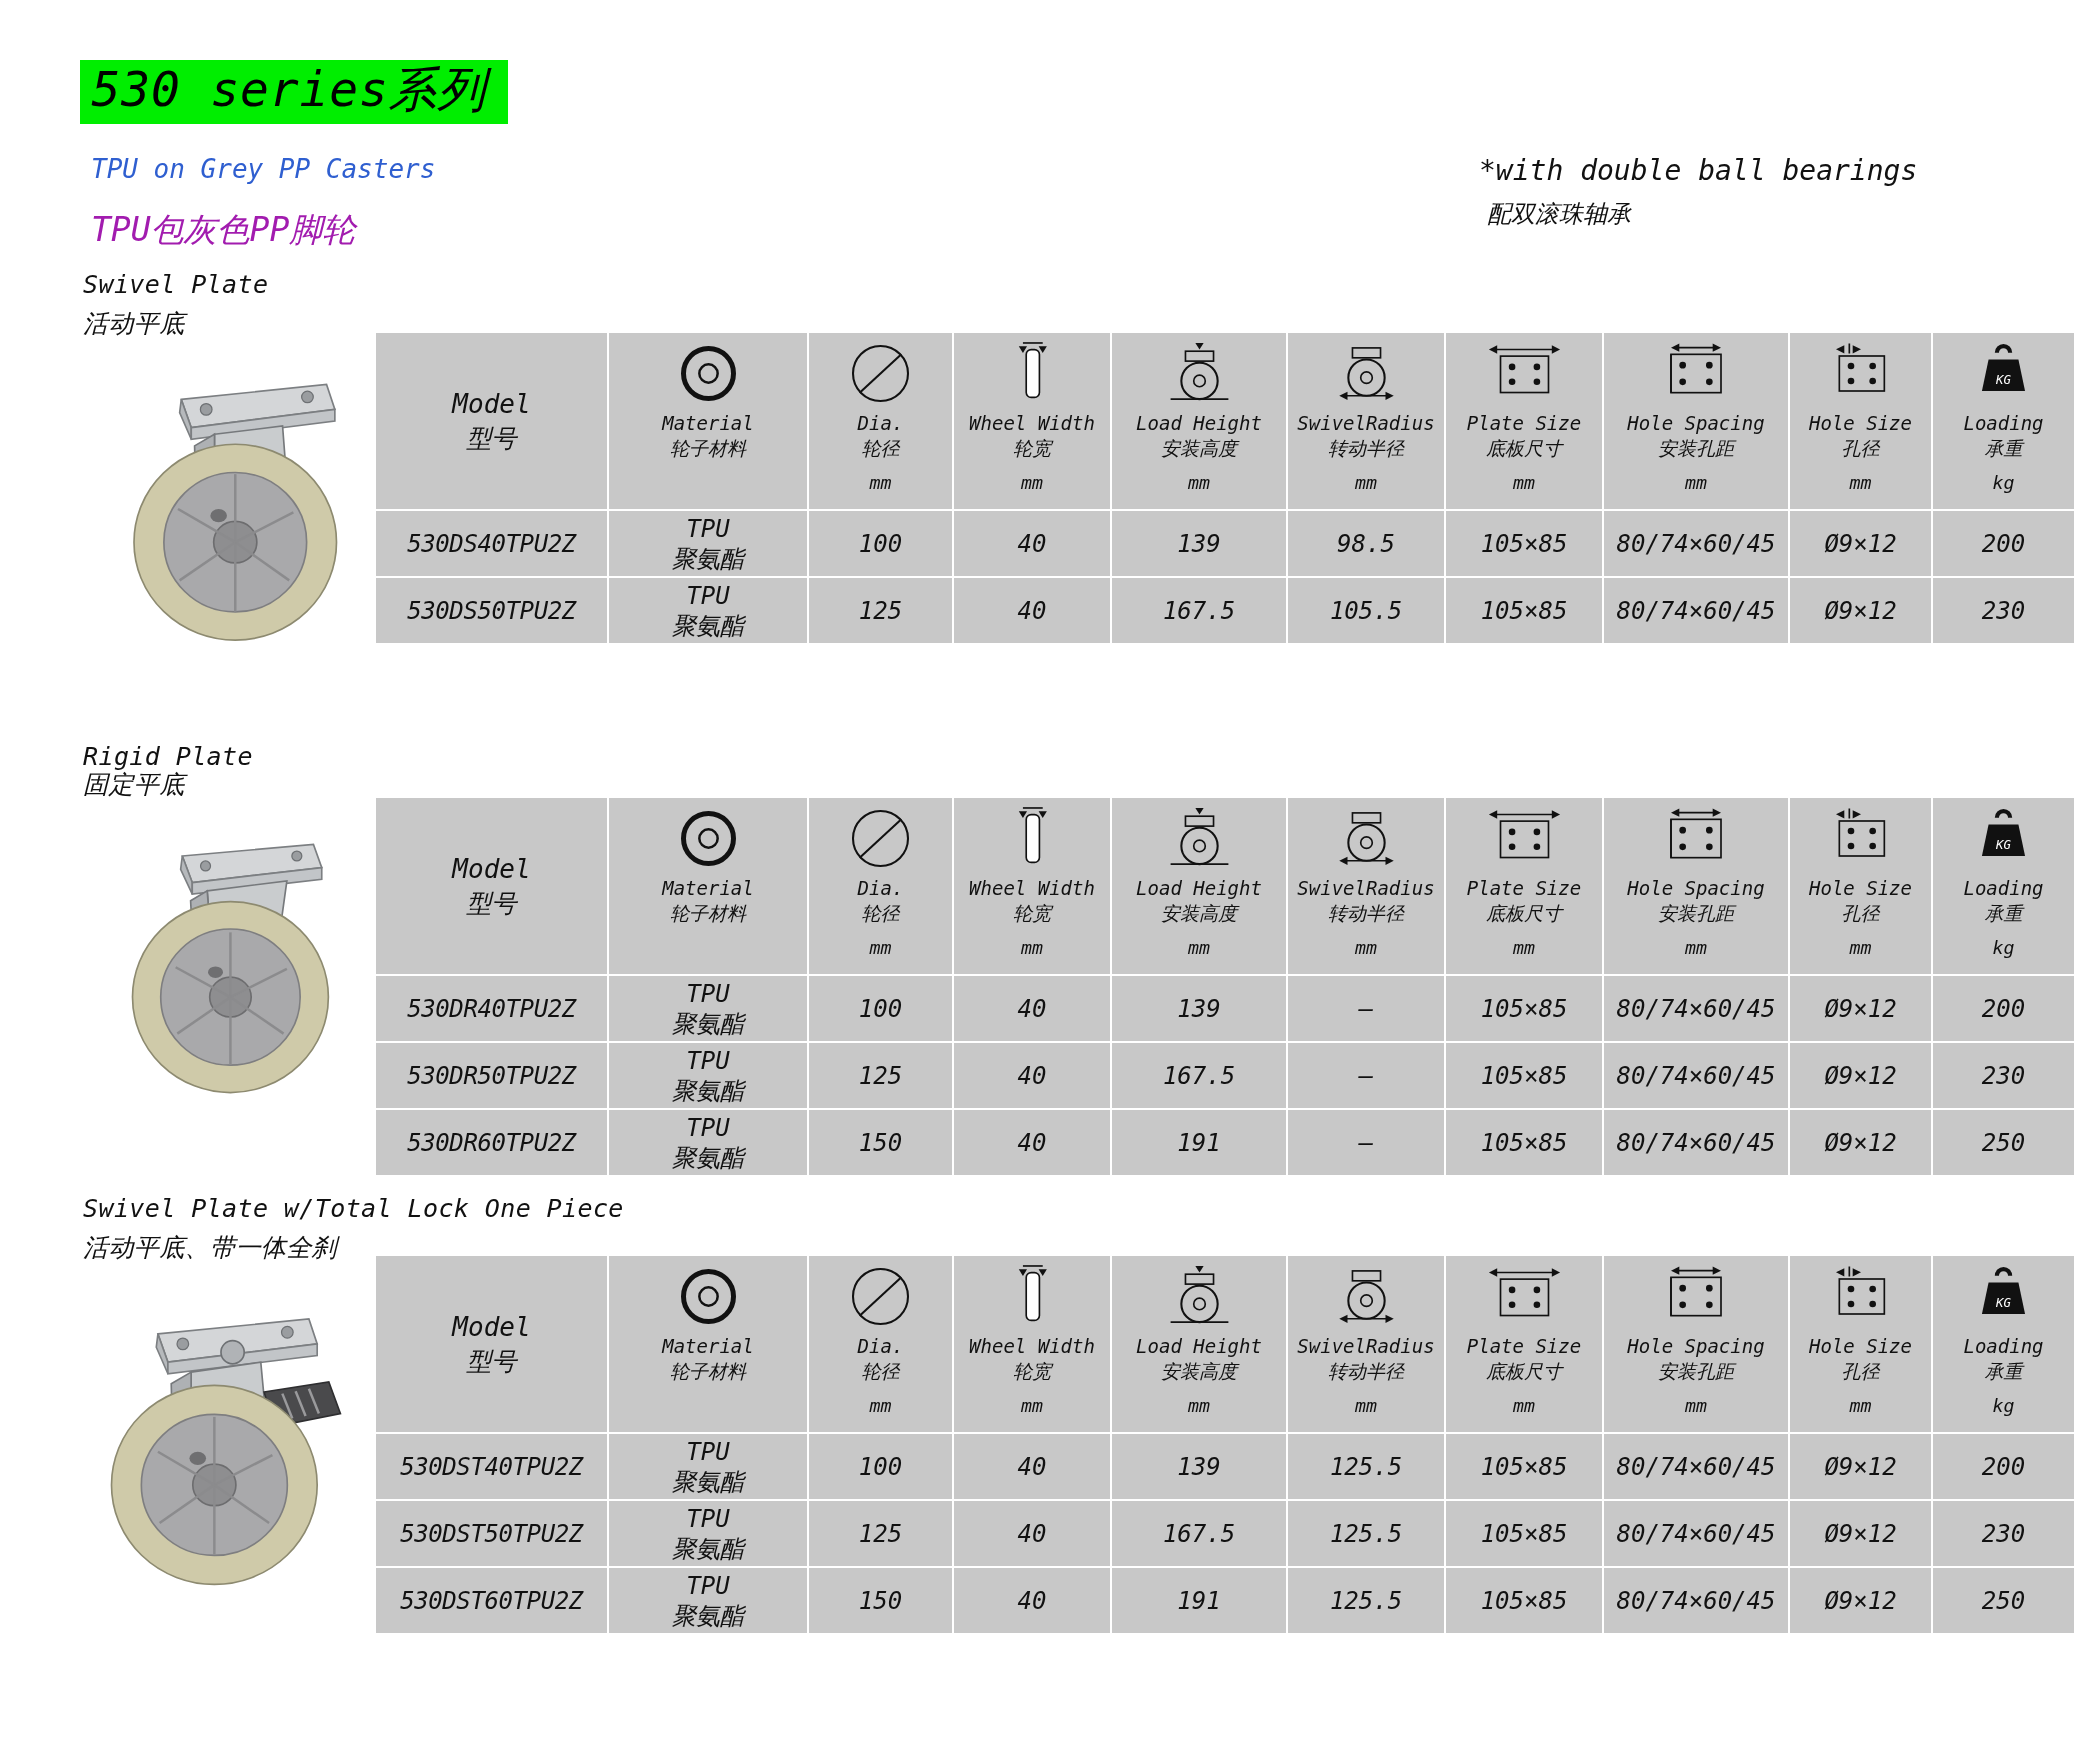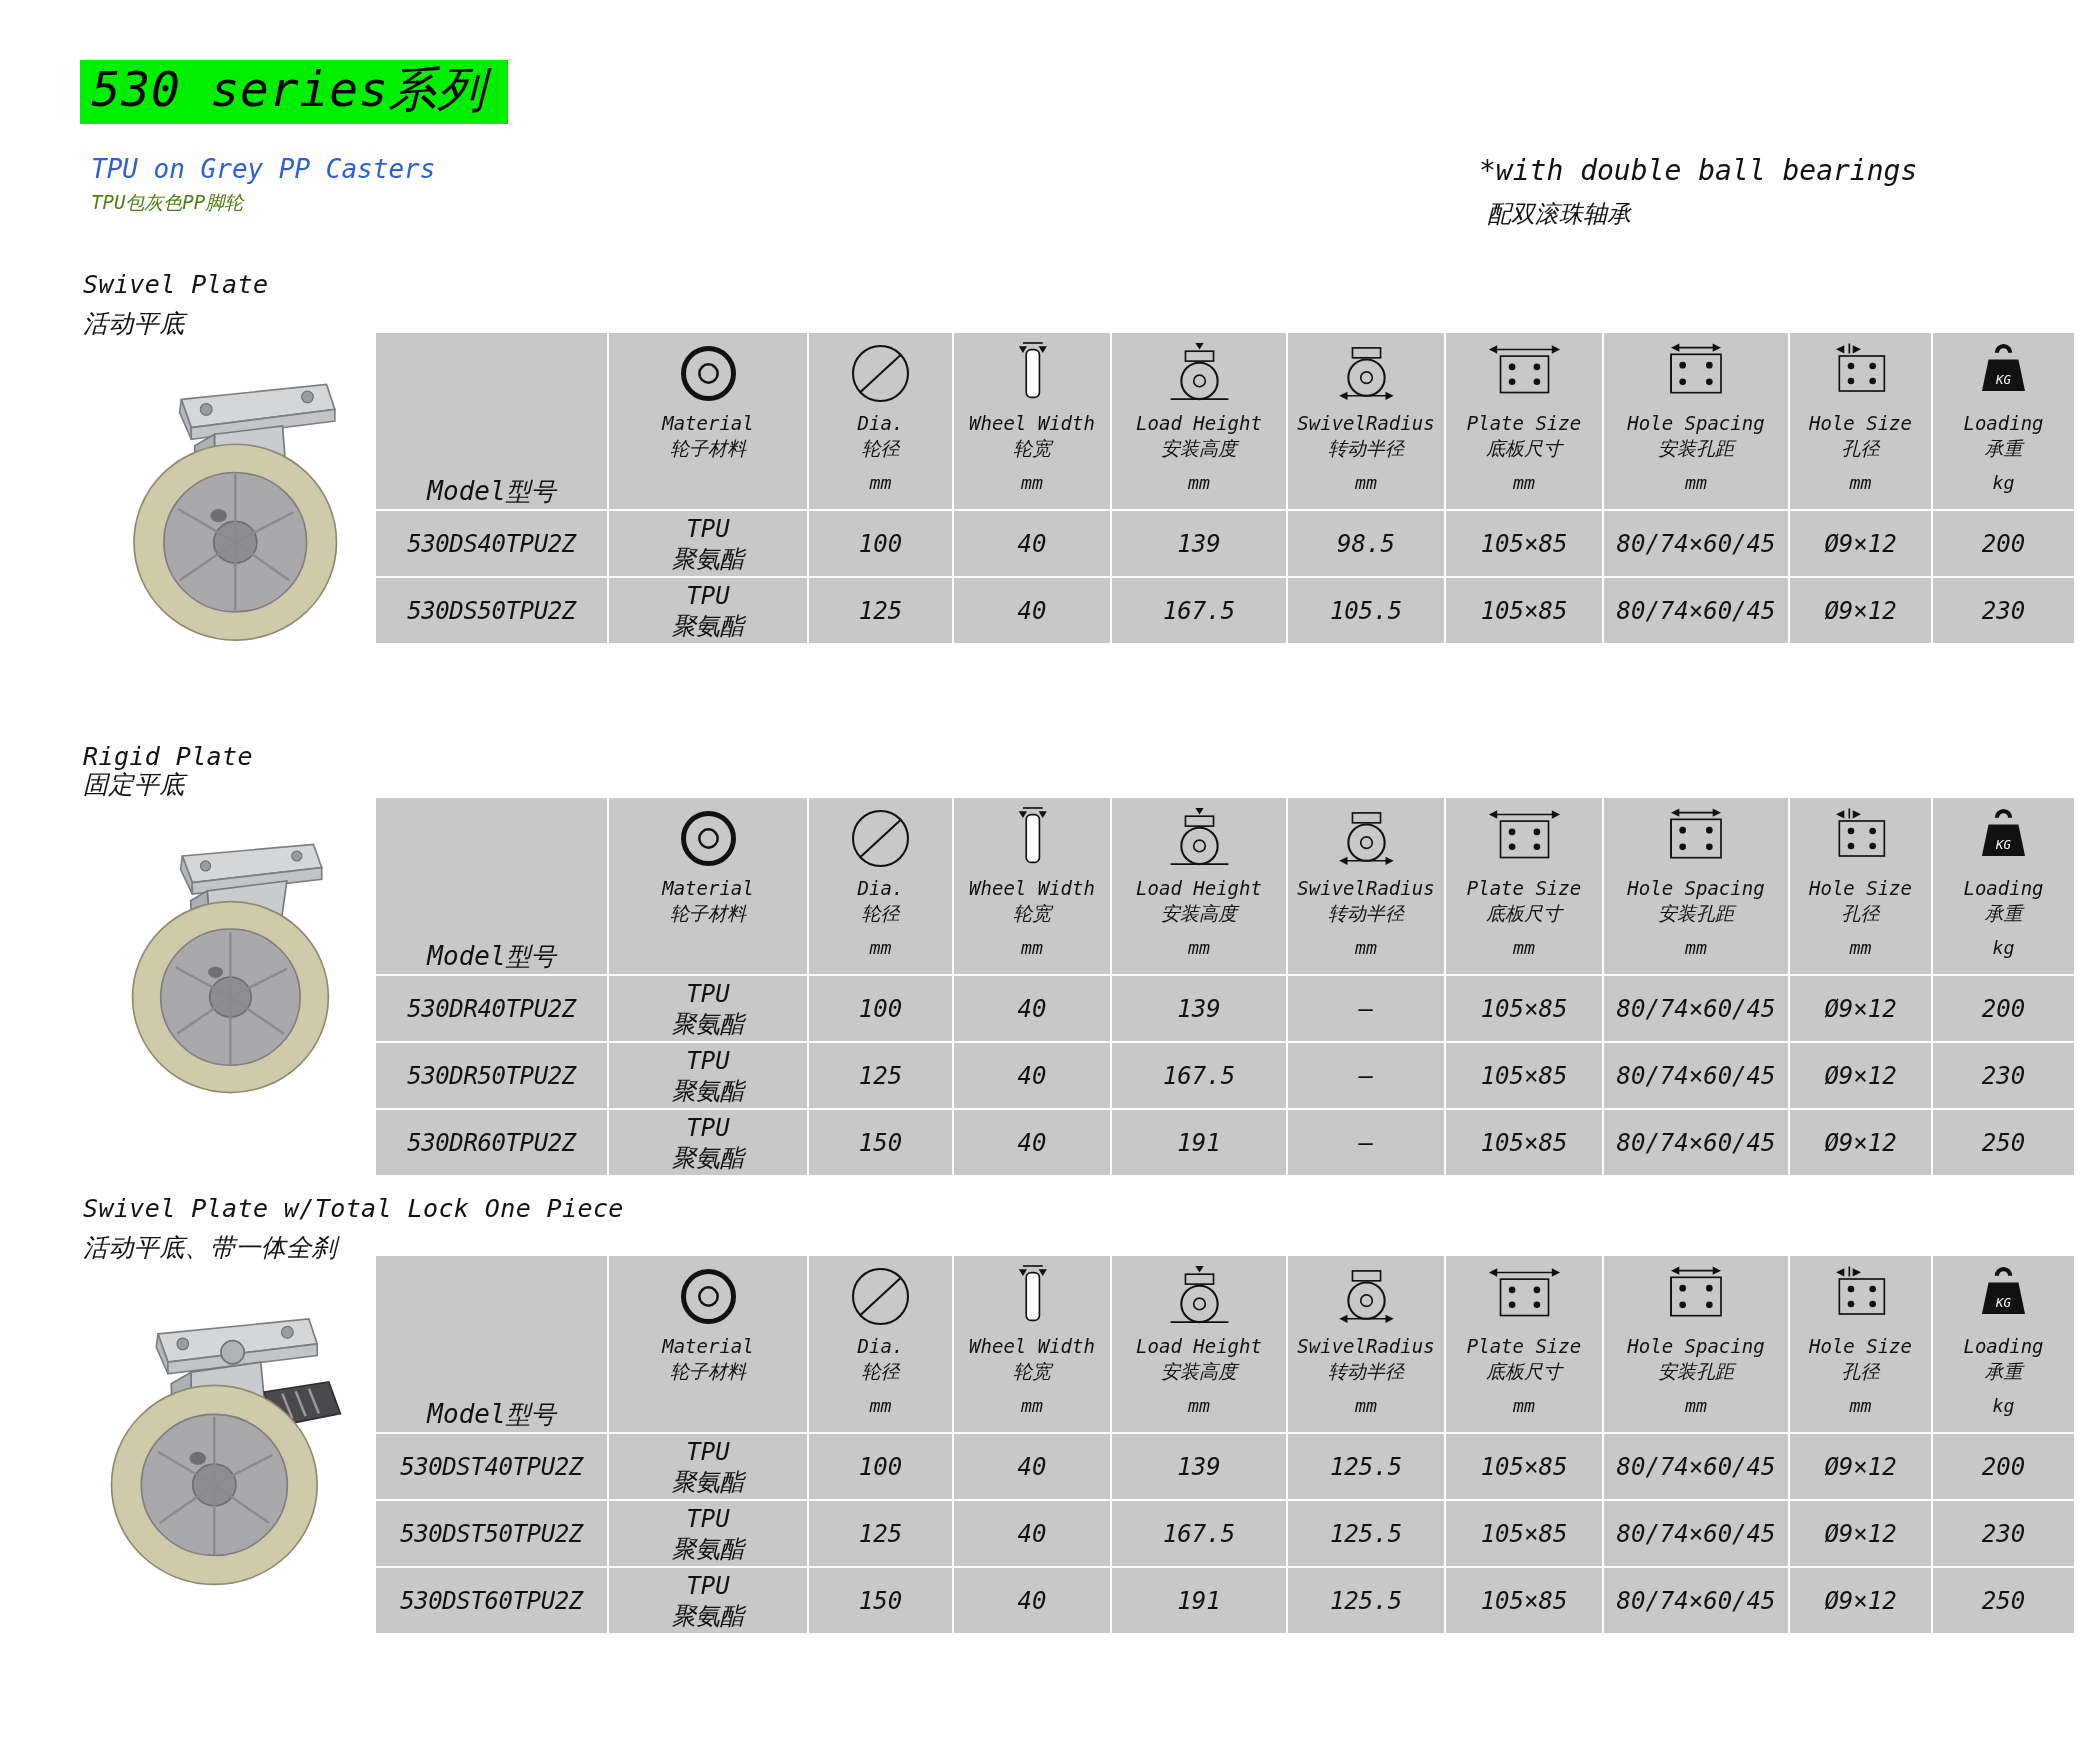--- a/index.html
+++ b/index.html
@@ -42,24 +42,24 @@
     left: 91px;
     top: 154px;
     font-family: "DejaVu Sans Mono", monospace;
     font-size: 26px;
     color: #2f5fd0;
     white-space: nowrap;
   }
   .subtitle-cn {
     position: absolute;
     left: 91px;
-    top: 190px;
+    top: 208px;
     font-family: "DejaVu Sans Mono", monospace;
-    font-size: 19px;
-    color: #4d7c0f;
+    font-size: 33px;
+    color: #a21caf;
     white-space: nowrap;
   }
   .note-en {
     position: absolute;
     left: 1479px;
     top: 154px;
     font-family: "DejaVu Sans Mono", monospace;
     font-size: 28px;
     color: #111111;
     white-space: nowrap;
@@ -141,22 +141,22 @@
     margin-top: 5px;
   }
   .hdr-label .en { display: block; }
   .hdr-label .cn { display: block; }
   .hdr-unit {
     font-size: 18.3px;
     margin-top: 11.6px;
   }
   .hdr-model {
     display: flex;
-    flex-direction: row;
-    align-items: flex-end;
+    flex-direction: column;
+    align-items: center;
     justify-content: center;
     height: 100%;
     font-size: 26px;
     line-height: 1.35;
     border-radius: 8px;
   }
   .hdr-model .cn { font-size: 25px; }
 
   svg { display: block; }
 </style>

